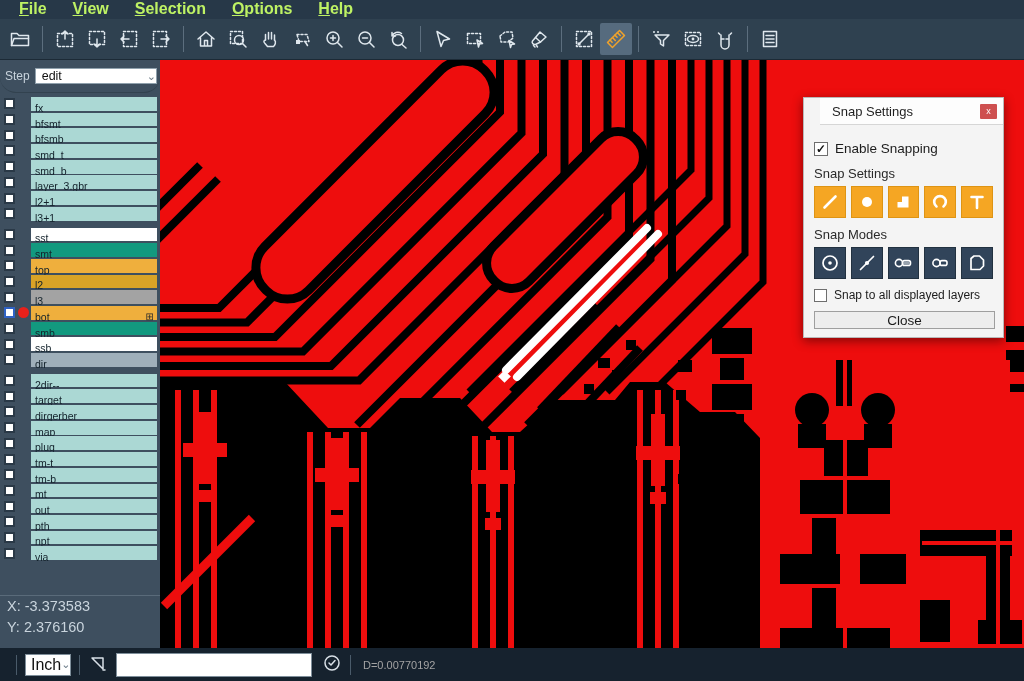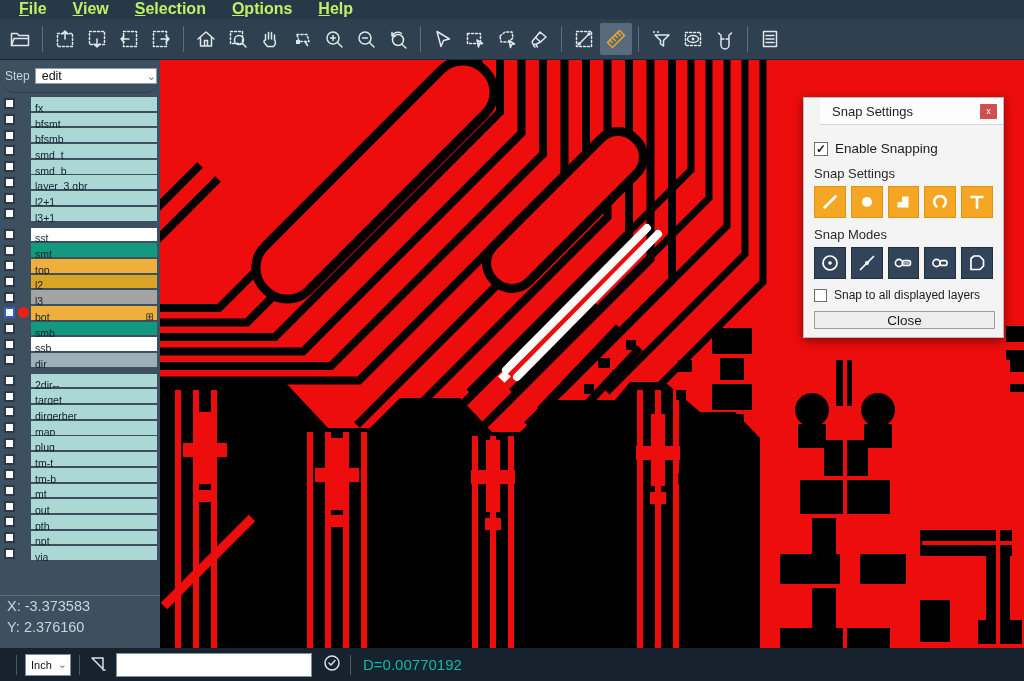--- a/index.html
+++ b/index.html
@@ -75,27 +75,27 @@
   .chkrow.small .cl { font-size:12px; }
   .closebtn { margin:0 12px 0 0; width:181px; height:18px; background:#EDEDED;
     border:1px solid #9E9E9E; display:flex; align-items:center; justify-content:center;
     font-size:13.5px; color:#1A1A1A; }
   
   .statusbar { position:absolute; left:0; top:648px; width:1024px; height:33px;
     background:#16222E; display:flex; align-items:center; padding-left:8px; }
   .ssep { width:1px; height:20px; background:#4A5B6A; margin:0 8px; flex:0 0 auto; }
   .unitsel { width:46px; height:22px; background:#FFF; border:1px solid #7E8E9A;
     display:flex; align-items:center; justify-content:space-between; padding:0 3px 0 5px; }
-  .unitsel .uv { font-size:11px; color:#111; }
+  .unitsel .uv { font-size:16px; color:#111; }
   .angleicon svg, .synicon svg { stroke:#D8E0E7; fill:none; stroke-width:1.5;
     stroke-linecap:round; stroke-linejoin:round; }
   .cmdinput { width:196px; height:24px; border:1px solid #7E8E9A; background:#FFF;
     margin-left:8px; font-size:12px; padding:0 5px; }
   .synicon { margin-left:10px; }
-  .dist { color:#14b8a6; font-size:15px; margin-left:4px; }
+  .dist { color:#a3a3a3; font-size:11px; margin-left:4px; }
 </style>
 </head>
 <body>
 
 <div class="menubar" id="menu-items">
   <div class="menu-item"><u>F</u>ile</div>
 
   <div class="menu-item"><u>V</u>iew</div>
 
   <div class="menu-item"><u>S</u>election</div>

